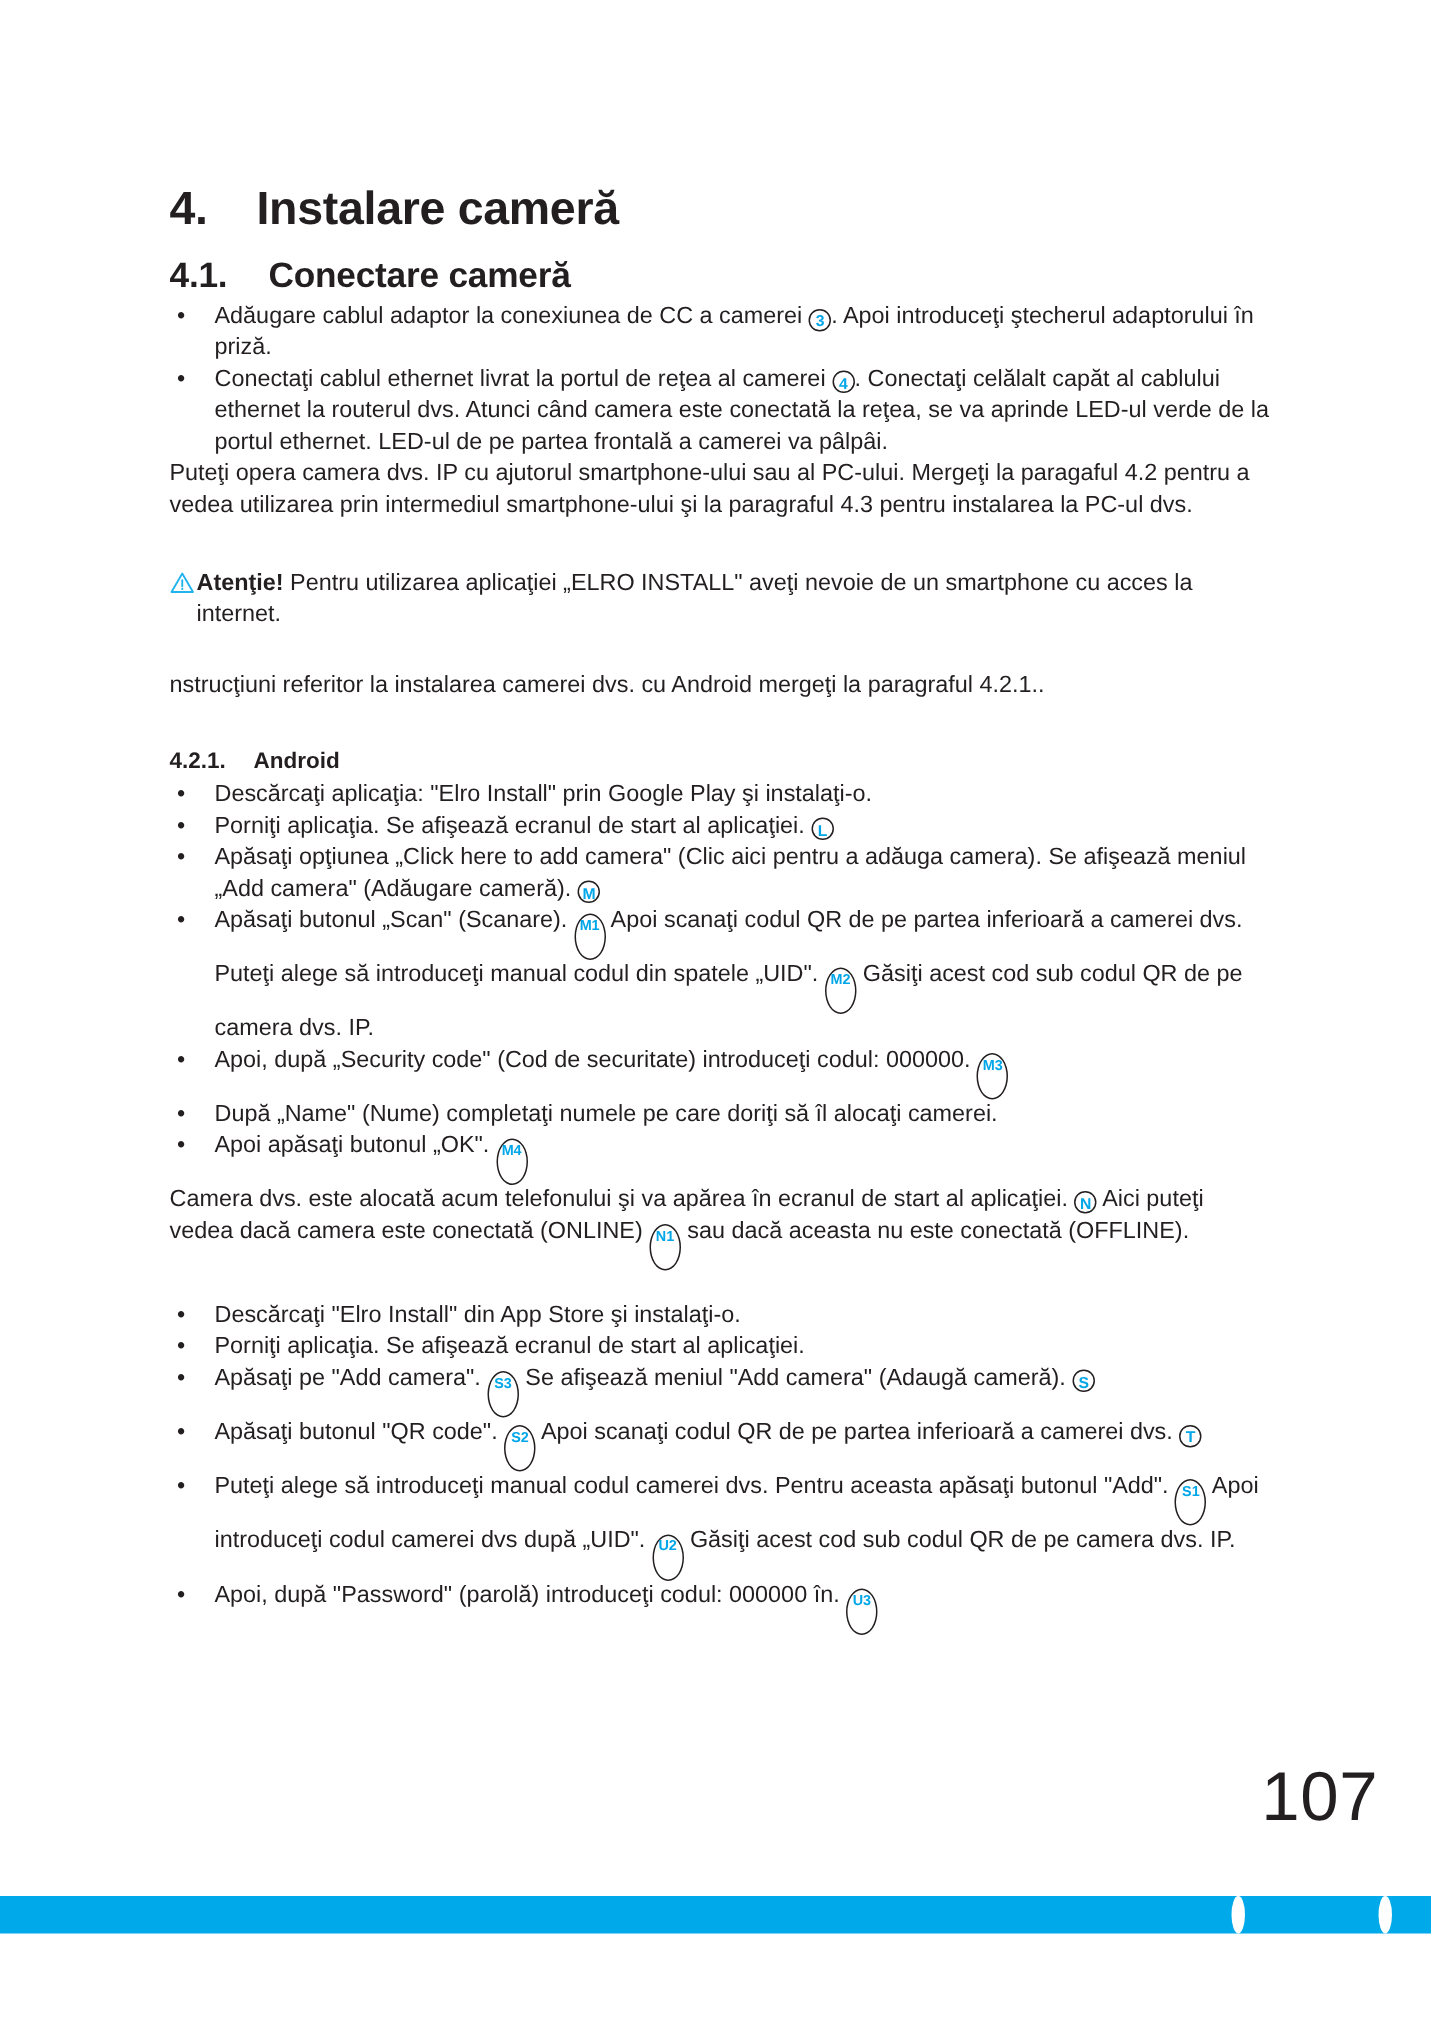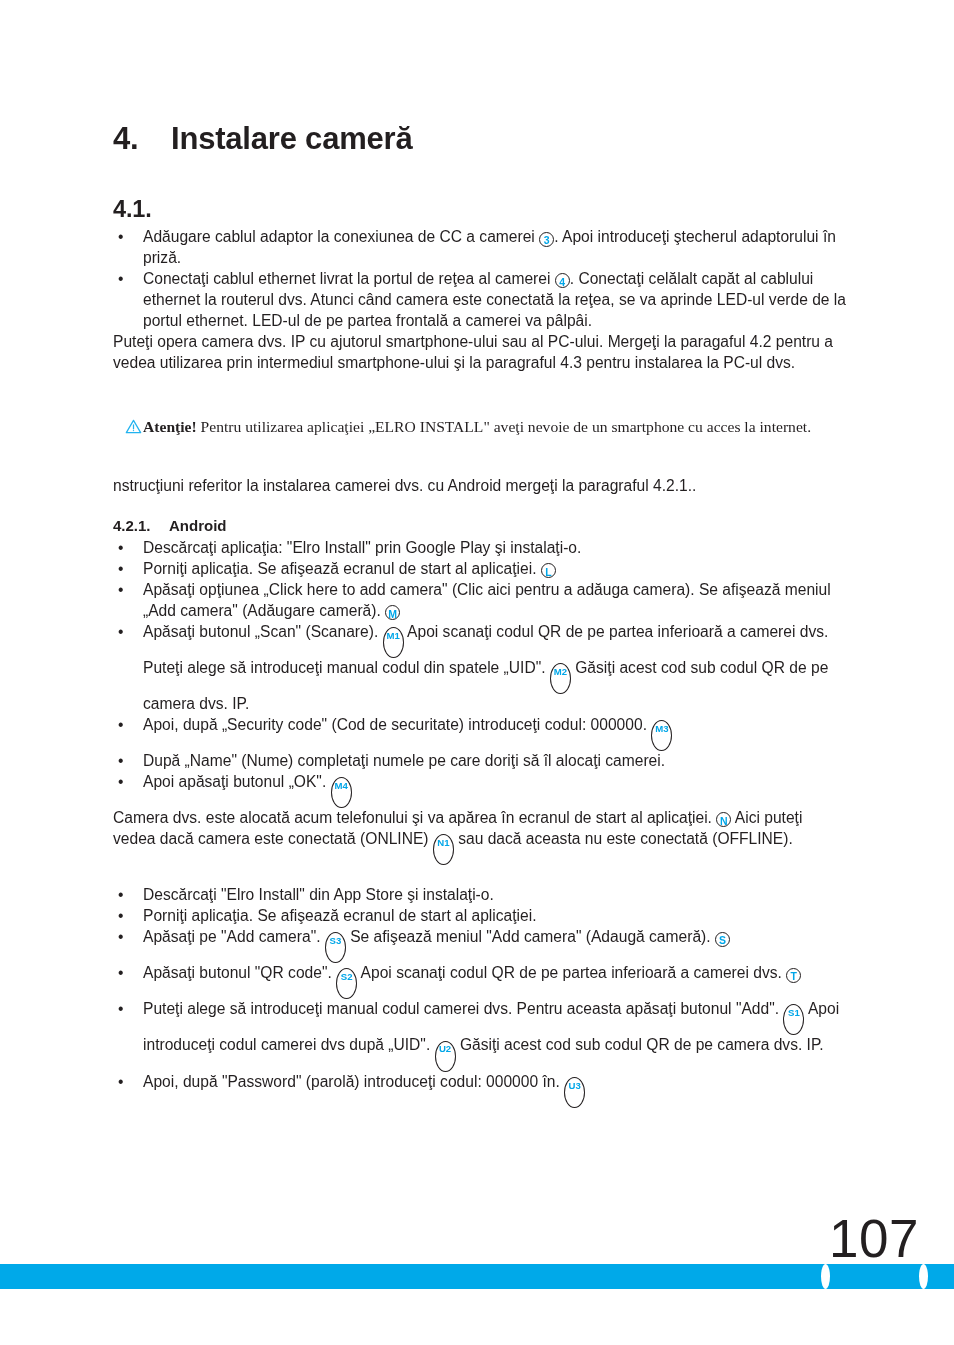--- a/index.html
+++ b/index.html
@@ -40,31 +40,31 @@
 
   h2.h-sub {
     font-size: 23.5px;
     font-weight: bold;
     letter-spacing: -0.15px;
     margin: 0 0 4px 0;
     line-height: 1.15;
     display: flex;
     align-items: baseline;
   }
-  h2.h-sub .num { width: 66px; display: inline-block; margin-top: 26px; }
+  h2.h-sub .num { width: 66px; display: inline-block; }
 
   h3.h-third {
     font-size: 15px;
     font-weight: bold;
     margin: 0 0 3px 0;
     line-height: 1.2;
     display: flex;
     align-items: baseline;
   }
-  h3.h-third .num { width: 56px; display: inline-block; }
+  h3.h-third .num { width: 56px; display: inline-block; margin-top: 11px; }
 
   
   p.para {
     font-size: 15.6px;
     line-height: 1.345;
     margin: 0;
     text-align: left;
   }
   .list {
     list-style: none;
@@ -114,22 +114,21 @@
     border-radius: 50% / 50%;
     box-sizing: border-box;
   }
 
   
   .warn-line {
     font-size: 15.6px;
     line-height: 1.345;
     padding-left: 18px;
     position: relative;
-    margin: 12px;
-    font-family: Liberation Serif, serif;
+    margin: 0;
   }
   .warn-icon {
     position: absolute;
     left: 0px;
     top: 2px;
     width: 17px;
     height: 15px;
   }
   b.warn-word { font-weight: bold; }
   .gap-md { height: 20px; }
@@ -141,22 +140,22 @@
     position: absolute;
     left: 0;
     top: 1264px;
     width: 954px;
     height: 25px;
     background: #00a9e9;
   }
   .page-number {
     position: absolute;
     right: 35px;
-    top: 1212px;
-    font-size: 53px;
+    top: 1174px;
+    font-size: 46px;
     font-weight: normal;
     color: #231f20;
     letter-spacing: 0.5px;
     line-height: 1;
     font-family: "Liberation Sans", sans-serif;
   }
   .pn-gap {
     position: absolute;
     background: #ffffff;
     top: 1264px;
@@ -173,20 +172,21 @@
 <div class="page">
   <div class="content">
 
     <h1 class="h-main">
       <span class="num">4.</span>
       <span>Instalare cameră</span>
     </h1>
 
     <h2 class="h-sub">
       <span class="num">4.1.</span>
+      <span>Conectare cameră</span>
     </h2>
 
     <ul class="list">
       <li>
         <span class="bullet">•</span>
         <span>Adăugare cablul adaptor la conexiunea de CC a camerei</span>
         <span class="marker one">3</span><span>. Apoi introduceţi ştecherul adaptorului în priză.</span>
       </li>
       <li>
         <span class="bullet">•</span>

